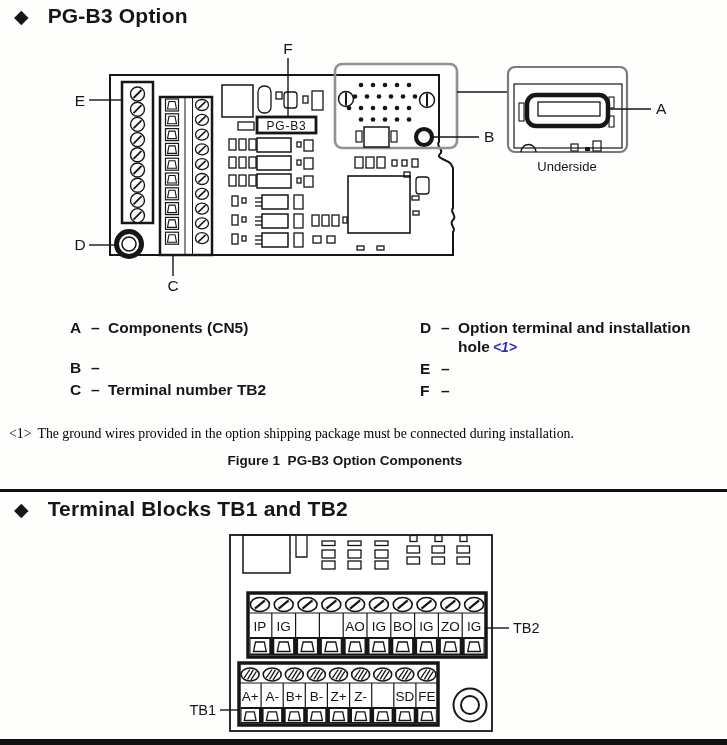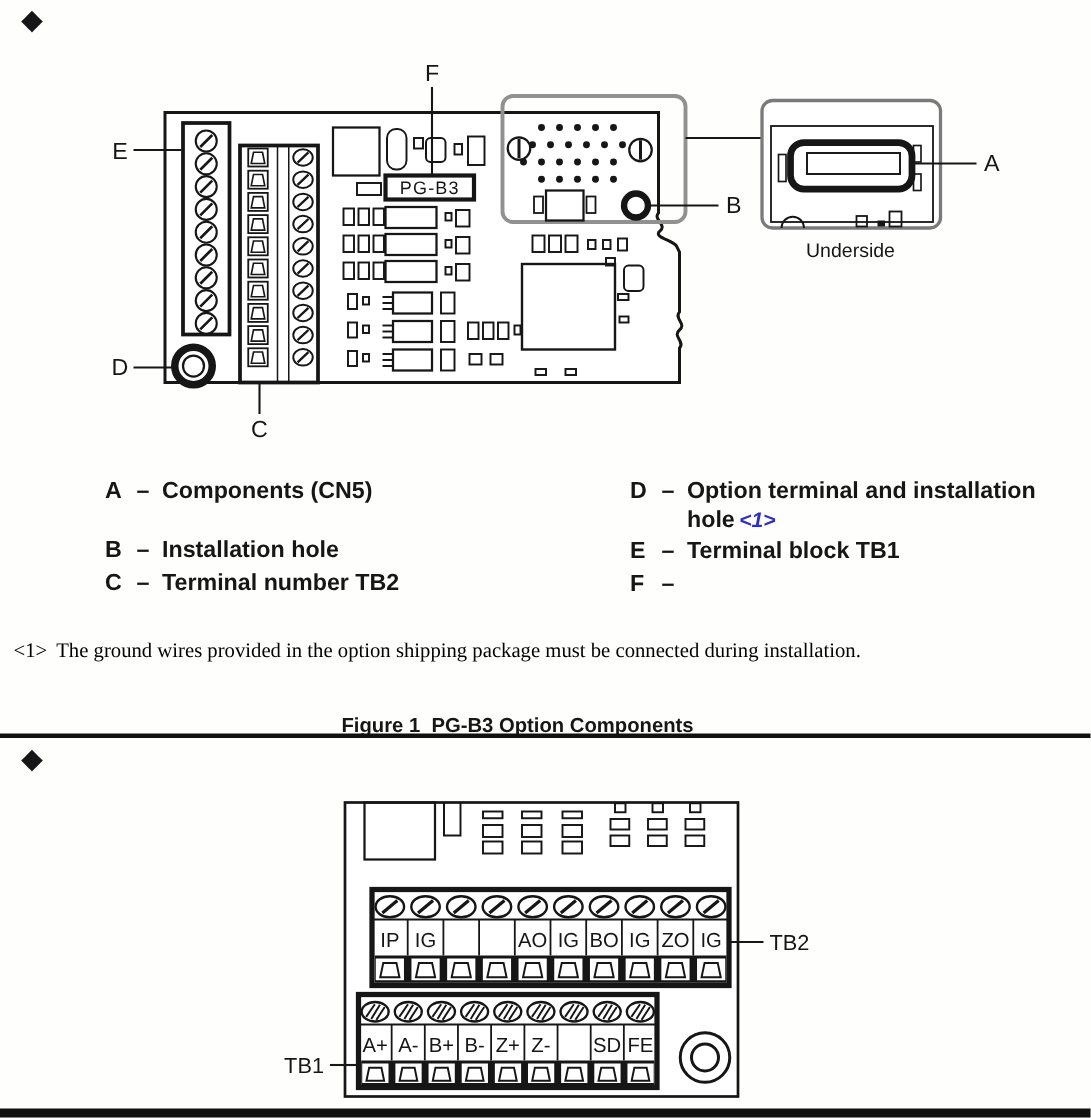--- a/index.html
+++ b/index.html
@@ -10,34 +10,35 @@
   .hdr .bullet{font-size:19px;line-height:19px;}
   .hdr .htitle{font-size:21px;font-weight:700;letter-spacing:.2px;}
   .legend{font-size:15.5px;font-weight:700;line-height:19px;}
   .lrow{display:flex;align-items:flex-start;}
   .lkey{width:21px;flex:0 0 21px;}
   .ldash{width:17px;flex:0 0 17px;}
   .ltxt{flex:1;}
   .ref{font-style:italic;color:var(--ref-blue,#2b2bd0);font-size:14px;margin-left:3px;font-weight:700;}
   .footnote{font-family:"Liberation Serif",serif;font-size:13.8px;color:#000000;white-space:pre;}
   .fnmark{margin-right:6px;}
-  .caption{font-size:13.5px;font-weight:700;text-align:center;white-space:pre;margin-top:23px;}
+  .caption{font-size:13.5px;font-weight:700;text-align:center;white-space:pre;}
   .rule{background:#111;}
   svg text{font-family:"Liberation Sans",sans-serif;fill:#161616;}
   .k{stroke:#161616;fill:none;}
   .kw{stroke:#161616;fill:#fff;}
   .fillk{fill:#161616;stroke:none;}
   .gray{stroke:#919191;fill:none;}
   .gray2{stroke:#7a7a7a;fill:#fff;}
 </style>
 </head>
 <body>
 
 <div class="abs hdr" style="left:14px;top:4px;">
   <span class="bullet">◆</span>
+  <span class="htitle">PG-B3 Option</span>
 </div>
 
 <svg class="abs" style="left:0;top:40px;" width="727" height="262" viewBox="0 40 727 262">
   <defs>
     <g id="sRound">
         <circle r="7" class="kw" stroke-width="1.4"></circle>
         <line x1="-4" y1="4" x2="4" y2="-4" class="k" stroke-width="1.8"></line>
       </g>
     <g id="sOvalS">
         <ellipse rx="6.5" ry="5.5" class="kw" stroke-width="1.3"></ellipse>
@@ -251,53 +252,52 @@
 
 <div class="abs legend" style="left:70px;top:318px;width:310px;">
   <div class="lrow" style="margin-bottom:20px;">
     <span class="lkey">A</span>
       <span class="ldash">–</span>
       <span class="ltxt"><span>Components (CN5)</span><span class="ref"></span></span>
   </div>
   <div class="lrow" style="margin-bottom:3px;">
     <span class="lkey">B</span>
       <span class="ldash">–</span>
-      <span class="ltxt"><span>Installation hole</span><span class="ref"></span></span>
   </div>
   <div class="lrow">
     <span class="lkey">C</span>
       <span class="ldash">–</span>
       <span class="ltxt"><span>Terminal number TB2</span><span class="ref"></span></span>
   </div>
 </div>
 <div class="abs legend" style="left:420px;top:318px;width:277px;">
   <div class="lrow" style="margin-bottom:2px;">
     <span class="lkey">D</span>
       <span class="ldash">–</span>
       <span class="ltxt" style="width:235px;flex:0 0 235px;"><span>Option terminal and installation hole</span><span class="ref">&lt;1&gt;</span></span>
   </div>
   <div class="lrow" style="margin-bottom:3px;">
     <span class="lkey">E</span>
       <span class="ldash">–</span>
-      <span class="ltxt"><span>Terminal block TB1</span><span class="ref"></span></span>
   </div>
   <div class="lrow">
     <span class="lkey">F</span>
       <span class="ldash">–</span>
   </div>
 </div>
 
 <div class="abs footnote" style="left:9px;top:426px;"><span class="fnmark">&lt;1&gt;</span><span>The ground wires provided in the option shipping package must be connected during installation.</span></div>
 
 <div class="abs caption" style="left:0;top:453px;width:690px;">Figure 1  PG-B3 Option Components</div>
 
 <div class="abs rule" style="left:0;top:489px;width:727px;height:3px;"></div>
 
 <div class="abs hdr" style="left:14px;top:497px;">
   <span class="bullet">◆</span>
+  <span class="htitle">Terminal Blocks TB1 and TB2</span>
 </div>
 
 <svg class="abs" style="left:0;top:528px;" width="727" height="212" viewBox="0 528 727 212">
   <defs>
     <g id="sOvalB">
         <ellipse rx="9.5" ry="7" class="kw" stroke-width="1.6"></ellipse>
         <line x1="-5" y1="4.2" x2="5" y2="-4.2" class="k" stroke-width="2.2"></line>
       </g>
     <g id="sOvalH">
         <ellipse rx="9" ry="6.5" class="kw" stroke-width="1.6"></ellipse>

